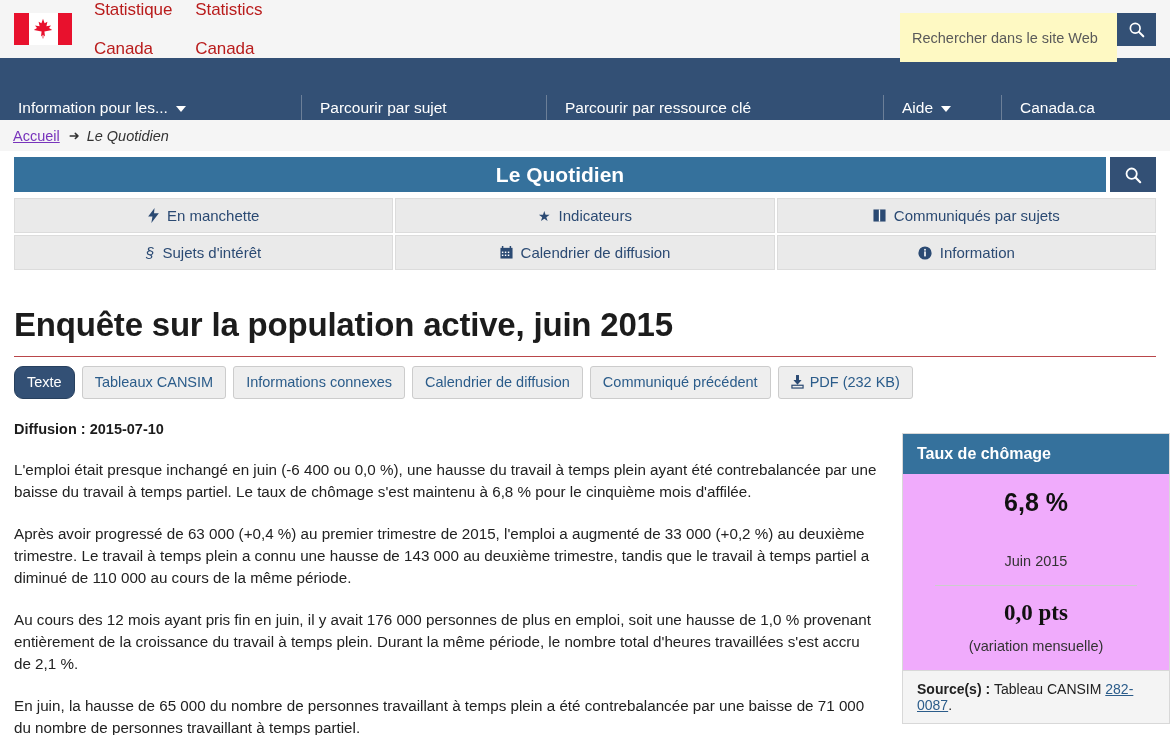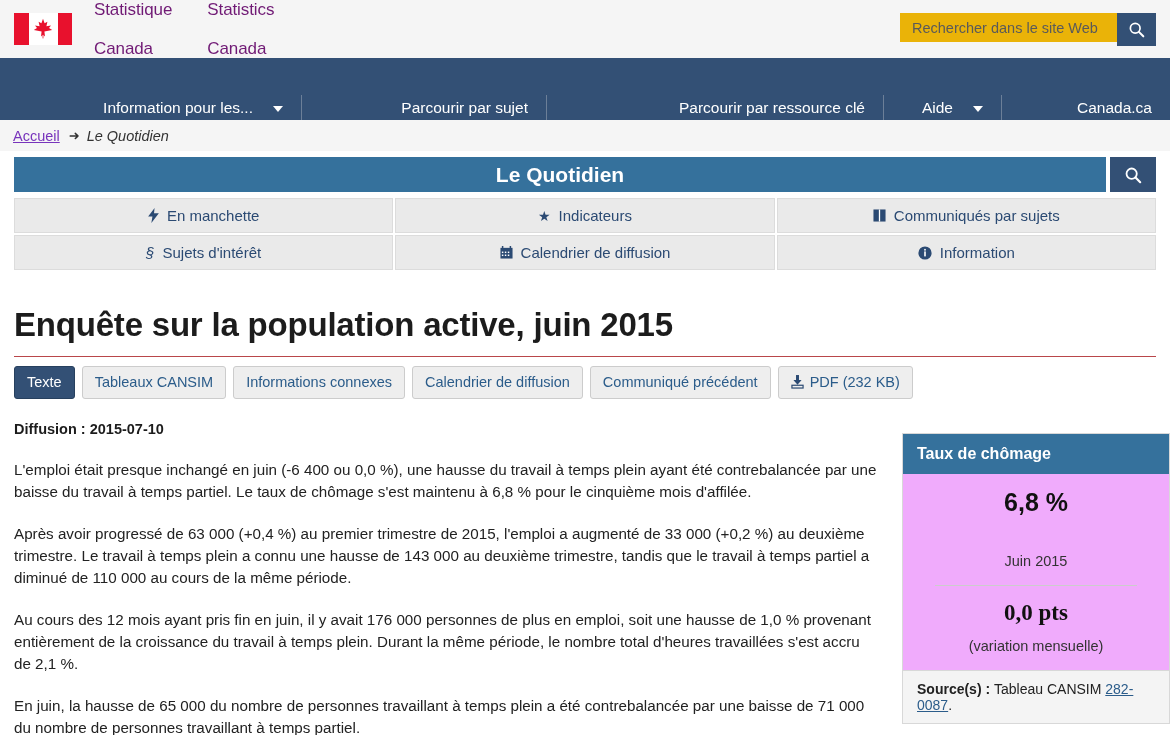--- a/index.html
+++ b/index.html
@@ -33,40 +33,40 @@
   .flag .bar { width: 14.5px; background: #e8112d; height: 100%; }
   .flag .mid {
     flex: 1; background: #ffffff;
     display: flex; align-items: center; justify-content: center;
     position: relative;
   }
   .maple { width: 20px; height: 22px; display: block; }
 
   .wordmark {
     display: flex;
-    gap: 35px;
+    gap: 23px;
     font-family: "Liberation Sans", sans-serif;
     font-size: 17px;
     line-height: 1.14;
-    color: #701a75;
+    color: #b91c1c;
     letter-spacing: -0.1px;
   }
   .wordmark span { display: block; white-space: pre-line; }
 
   .site-search {
     position: absolute;
     right: 14px; top: 13px;
     display: flex;
     height: 33px;
   }
   .site-search input {
     width: 217px;
-    height: 29px;
+    height: 49px;
     border: none;
-    background: #eab308;
+    background: #fef9c3;
     padding: 0 12px;
     font-family: "Liberation Sans", sans-serif;
     font-size: 14.5px;
     color: #444;
     outline: none;
   }
   .site-search input::placeholder { color: #5a5a5a; }
   .site-search button {
     width: 39px; height: 33px;
     background: #335075;
@@ -78,27 +78,27 @@
   
   .mainnav {
     height: 62px;
     background: #335075;
     display: flex;
     align-items: stretch;
   }
   .mainnav .navitem {
     display: flex;
     align-items: center;
-    justify-content: flex-end;
+    justify-content: flex-start;
     color: #ffffff;
     font-size: 15.5px;
     cursor: pointer;
     border-right: 1px solid #6c7f98;
     padding: 0 18px;
-    gap: 20px;
+    gap: 8px;
     white-space: nowrap;
     margin-top: 37px;
   }
   .mainnav .navitem:last-child { border-right: none; }
   .nav-a { flex: 0 0 302px; }
   .nav-b { flex: 0 0 245px; }
   .nav-c { flex: 0 0 337px; }
   .nav-d { flex: 0 0 118px; }
   .nav-e { flex: 1 1 auto; }
   .caret {
@@ -204,20 +204,21 @@
     display: flex;
     align-items: center;
     gap: 6px;
     white-space: nowrap;
   }
   .tab.active {
     background: #335075;
     border-color: #27405e;
     color: #ffffff;
     font-weight: normal;
+    border-radius: 9px;
   }
 
   
   .content {
     display: flex;
     margin-top: 22px;
     gap: 22px;
   }
   .maincol { width: 866px; flex: 0 0 866px; }
   .release-date {

